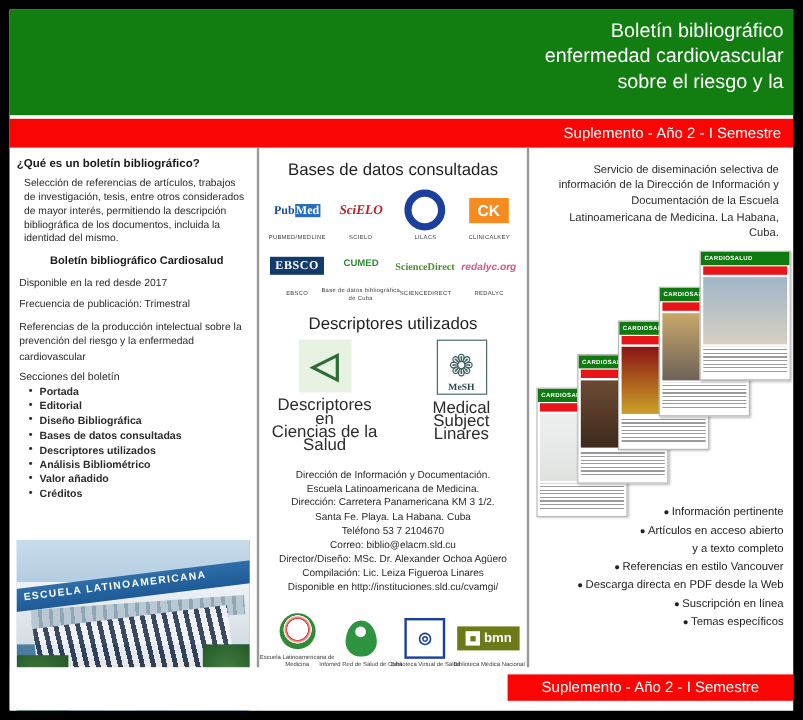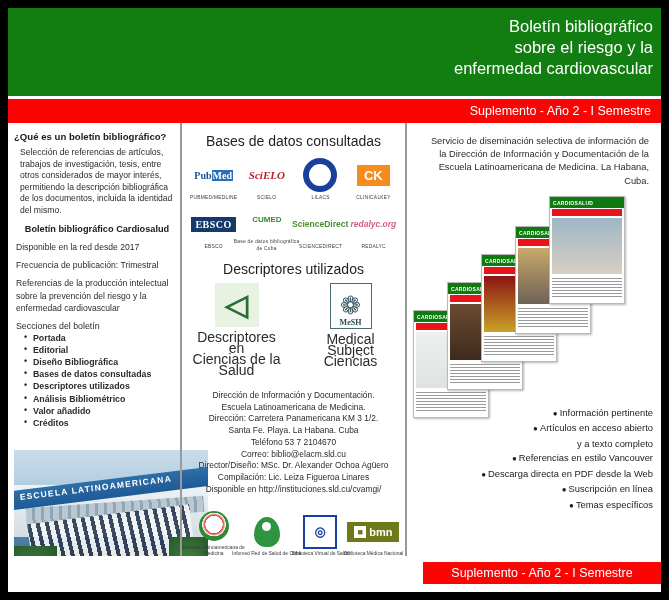--- a/index.html
+++ b/index.html
@@ -12,21 +12,21 @@
   .header{background:#127d11;height:88px;position:relative;}
   .header-title{position:absolute;right:8px;top:8px;text-align:right;
       color:#fff;font-size:16.5px;line-height:21px;font-weight:400;}
   .redband{background:#fb0404;height:24px;position:relative;}
   .redband-text{position:absolute;right:10px;top:3px;color:#fff;
       font-size:12.5px;line-height:18px;}
   .whitegap{height:3px;background:#fff;}
 
   
   .body{display:flex;height:472px;background:#fff;}
-  .col-left{width:172px;position:relative;padding:6px 6px 0 6px;box-sizing:border-box;}
+  .col-left{width:206px;position:relative;padding:6px 6px 0 6px;box-sizing:border-box;}
   .col-mid{width:227px;position:relative;box-sizing:border-box;
            border-left:2px solid #9a9a9a;border-right:2px solid #9a9a9a;
            padding:4px 5px 0 5px;}
   .col-right{flex:1;position:relative;box-sizing:border-box;padding:6px 6px 0 4px;}
 
   
   .q-title{font-size:9.6px;font-weight:bold;color:#1a1a1a;margin:2px 0 5px 0;}
   .p-ind{font-size:8.6px;color:#2b2b2b;line-height:11.6px;margin:0 0 7px 6px;}
   .sub-title{font-size:9.2px;font-weight:bold;color:#1a1a1a;margin:4px 0 7px 6px;text-align:center;}
   .p-plain{font-size:8.6px;color:#2b2b2b;line-height:12.4px;margin:0 0 6px 2px;}
@@ -55,35 +55,35 @@
   .bld-crowd{position:absolute;left:8%;bottom:18%;width:84%;height:38%;
       background:repeating-linear-gradient(84deg,#f2f4f6 0 5px,#2d3c55 5px 9px);
       transform:rotate(-7deg);opacity:.92;}
   .bld-green-l{position:absolute;left:0;bottom:0;width:22%;height:34%;
       background:radial-gradient(circle at 40% 40%,#3f7b3c,#1e4f24);}
   .bld-green-r{position:absolute;right:0;bottom:4%;width:20%;height:36%;
       background:radial-gradient(circle at 50% 40%,#417e3e,#1d4e22);}
 
   
   .mid-h{text-align:center;font-size:14px;color:#1f1f1f;margin:6px 0 8px 0;}
-  .logos-row{display:flex;justify-content:space-around;align-items:flex-end;margin-bottom:1px;}
+  .logos-row{display:flex;justify-content:space-around;align-items:center;margin-bottom:1px;}
   .logo-cell{width:25%;text-align:center;}
   .logo-box{height:36px;display:flex;align-items:center;justify-content:center;}
   .logo-cap{font-size:3.6px;color:#3a3a3a;line-height:5px;letter-spacing:.2px;
       transform:scale(1.35);transform-origin:center top;margin-top:2px;}
   .lg-pubmed{font-size:10px;font-weight:bold;color:#1b4f99;font-family:"Liberation Serif",serif;}
   .lg-pubmed .red{color:#fff;background:#2a6ebb;padding:0 1px;}
   .lg-scielo{font-size:11px;font-weight:bold;color:#b3242b;font-family:"Liberation Serif",serif;font-style:italic;}
   .ring{width:22px;height:22px;border-radius:50%;border:6px solid #1b3f9c;}
   .ck{background:#f68b1f;color:#fff;font-size:13px;font-weight:bold;padding:3px 7px;}
   .ebsco{background:#123a6b;color:#fff;font-size:10px;font-weight:bold;
       padding:2px 4px;font-family:"Liberation Serif",serif;letter-spacing:.5px;}
   .cumed{font-size:8px;font-weight:bold;color:#2f8a34;}
   .scidirect{font-size:8.5px;font-weight:bold;color:#e87722;}
-  .scidirect span{color:#4a8f2b;}
+  .scidirect span{color:#4a8f2b;font-family:Liberation Serif, serif;}
   .redalyc{font-size:8.5px;font-weight:bold;color:#d35c86;font-style:italic;}
 
   .desc-h{text-align:center;font-size:14px;color:#1f1f1f;margin:12px 0 6px 0;}
   .desc-row{display:flex;justify-content:center;gap:22px;}
   .desc-cell{width:92px;text-align:center;}
   .decs-ic{width:44px;height:44px;margin:0 auto;background:#e7f2e2;
       display:flex;align-items:center;justify-content:center;}
   .decs-glyph{font-size:30px;color:#2f6b35;font-weight:bold;line-height:30px;}
   .mesh-ic{width:40px;height:44px;margin:0 auto;background:#fff;border:1px solid #4a6b72;
       display:flex;flex-direction:column;align-items:center;justify-content:flex-end;}
@@ -137,22 +137,22 @@
       line-height:22px;}
 </style>
 </head>
 <body>
 
 <div class="page">
 
   <div class="header">
     <div class="header-title">
       <div>Boletín bibliográfico</div>
+      <div>enfermedad cardiovascular</div>
       <div>sobre el riesgo y la</div>
-      <div>enfermedad cardiovascular</div>
     </div>
   </div>
   <div class="whitegap"></div>
   <div class="redband">
     <div class="redband-text">Suplemento - Año 2 - I Semestre</div>
   </div>
 
   <div class="body">
 
     <div class="col-left">
@@ -256,21 +256,21 @@
             <div>Ciencias de la Salud</div>
           </div>
         </div>
         <div class="desc-cell">
           <div class="mesh-ic">
             <span class="mesh-tree">❁</span>
             <span class="mesh-word">MeSH</span>
           </div>
           <div class="desc-cap">
             <div>Medical Subject</div>
-            <div>Ciencias</div>
+            <div>Linares</div>
           </div>
         </div>
       </div>
 
       <div class="addr">
         <div>Dirección de Información y Documentación.</div>
         <div>Escuela Latinoamericana de Medicina.</div>
         <div>Dirección: Carretera Panamericana KM 3 1/2.</div>
         <div>Santa Fe. Playa. La Habana. Cuba</div>
         <div>Teléfono 53 7 2104670</div>

